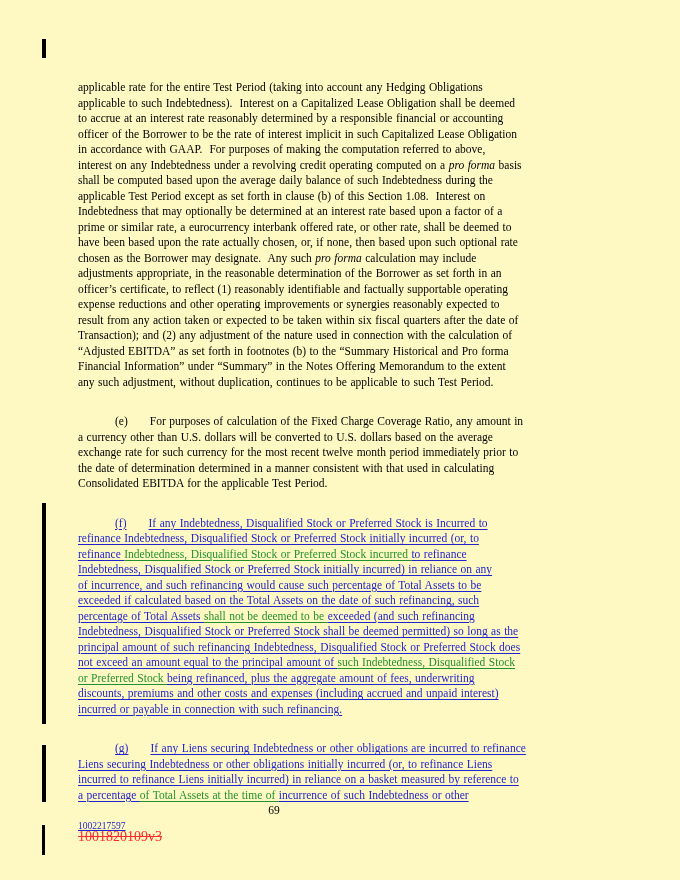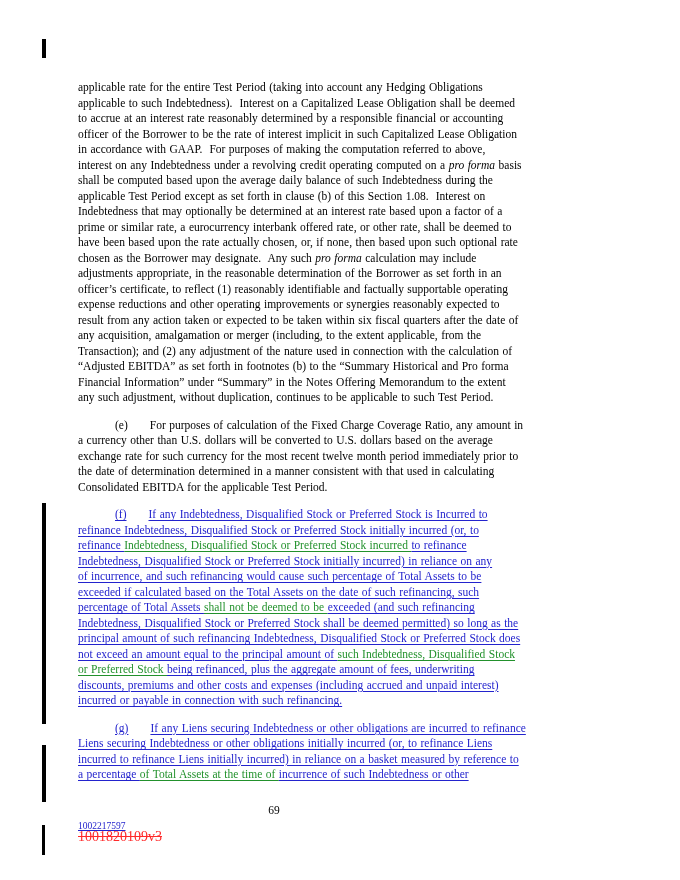--- a/index.html
+++ b/index.html
@@ -1,39 +1,39 @@
 <!DOCTYPE html>
 <html><head>
 <meta charset="utf-8">
 <style>
   html,body { margin:0; padding:0; background:#e8e8e8; }
   .page {
     position:relative;
     width:680px; height:880px;
-    background:#ffffff;
+    background:#fef9c3;
     font-family:"Liberation Serif","DejaVu Serif",serif;
     color:#000000;
     overflow:hidden;
   }
   .content {
     position:absolute;
     left:78px; top:80px;
     width:530px;
   }
   .para { margin:0; }
   .para + .para { margin-top:12px; }
   [data-name="para-f"] { margin-top:16px; }
   [data-name="para-g"] { margin-top:11px; }
   .line {
     white-space:pre;
     font-size:11.5px;
     line-height:15.5px;
     word-spacing:0.6px;
   }
-  .line.first { padding-left:37px; }
+  .line.first { padding-left:37px;margin-top:24px; }
   .it  { font-style:italic; }
   .ins { color:var(--ins,#2323cd); text-decoration:underline; text-decoration-thickness:1px; text-underline-offset:2px; }
   .mov { color:var(--mov,#22912c); text-decoration:underline; text-decoration-thickness:1px; text-underline-offset:2px; }
   .gap { display:inline-block; width:22px; text-decoration:none; }
   .change-bar {
     position:absolute;
     left:42px; width:4px;
     background:#000000;
   }
   .bar-top    { top:39px;  height:19px; }
@@ -86,21 +86,20 @@
         <div class="line" data-name="text-line"><span data-name="text-segment">shall be computed based upon the average daily balance of such Indebtedness during the</span></div>
         <div class="line" data-name="text-line"><span data-name="text-segment">applicable Test Period except as set forth in clause (b) of this Section 1.08.  Interest on</span></div>
         <div class="line" data-name="text-line"><span data-name="text-segment">Indebtedness that may optionally be determined at an interest rate based upon a factor of a</span></div>
         <div class="line" data-name="text-line"><span data-name="text-segment">prime or similar rate, a eurocurrency interbank offered rate, or other rate, shall be deemed to</span></div>
         <div class="line" data-name="text-line"><span data-name="text-segment">have been based upon the rate actually chosen, or, if none, then based upon such optional rate</span></div>
         <div class="line" data-name="text-line"><span data-name="text-segment">chosen as the Borrower may designate.  Any such </span><span class="it" data-name="text-segment">pro forma</span><span data-name="text-segment"> calculation may include</span></div>
         <div class="line" data-name="text-line"><span data-name="text-segment">adjustments appropriate, in the reasonable determination of the Borrower as set forth in an</span></div>
         <div class="line" data-name="text-line"><span data-name="text-segment">officer’s certificate, to reflect (1) reasonably identifiable and factually supportable operating</span></div>
         <div class="line" data-name="text-line"><span data-name="text-segment">expense reductions and other operating improvements or synergies reasonably expected to</span></div>
         <div class="line" data-name="text-line"><span data-name="text-segment">result from any action taken or expected to be taken within six fiscal quarters after the date of</span></div>
-        <div class="line" data-name="text-line"><span data-name="text-segment">any acquisition, amalgamation or merger (including, to the extent applicable, from the</span></div>
         <div class="line" data-name="text-line"><span data-name="text-segment">Transaction); and (2) any adjustment of the nature used in connection with the calculation of</span></div>
         <div class="line" data-name="text-line"><span data-name="text-segment">“Adjusted EBITDA” as set forth in footnotes (b) to the “Summary Historical and Pro forma</span></div>
         <div class="line" data-name="text-line"><span data-name="text-segment">Financial Information” under “Summary” in the Notes Offering Memorandum to the extent</span></div>
         <div class="line" data-name="text-line"><span data-name="text-segment">any such adjustment, without duplication, continues to be applicable to such Test Period.</span></div>
       </div>
       <div class="para" data-name="para-e">
         <div class="line first" data-name="text-line"><span data-name="text-segment">(e)</span><span class="gap" data-name="tab-spacer"></span><span data-name="text-segment">For purposes of calculation of the Fixed Charge Coverage Ratio, any amount in</span></div>
         <div class="line" data-name="text-line"><span data-name="text-segment">a currency other than U.S. dollars will be converted to U.S. dollars based on the average</span></div>
         <div class="line" data-name="text-line"><span data-name="text-segment">exchange rate for such currency for the most recent twelve month period immediately prior to</span></div>
         <div class="line" data-name="text-line"><span data-name="text-segment">the date of determination determined in a manner consistent with that used in calculating</span></div>

